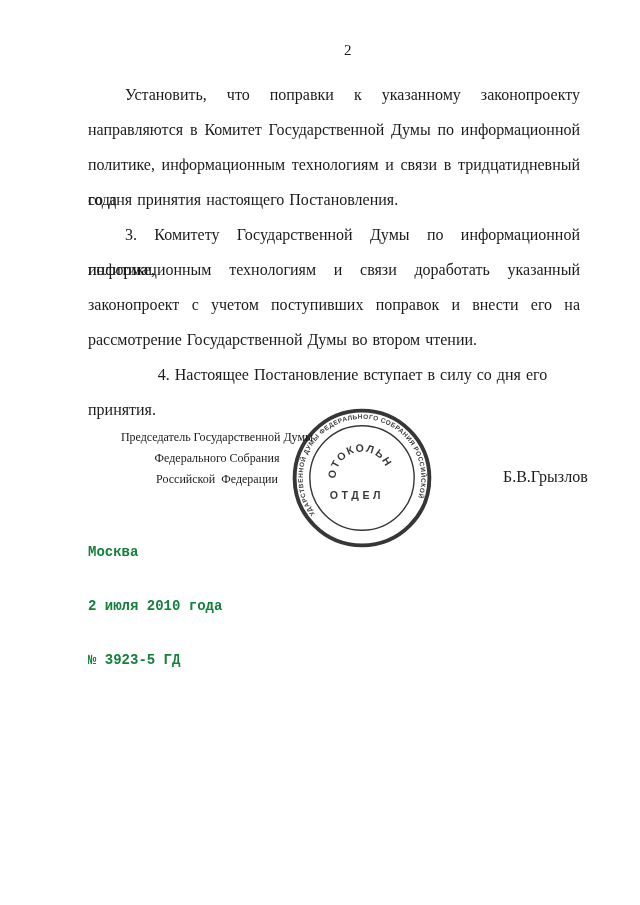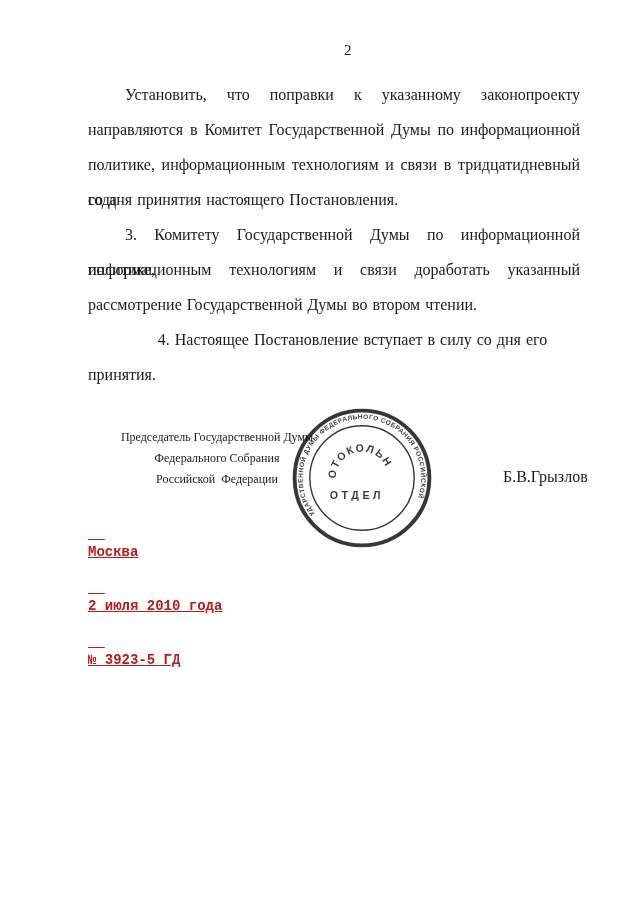--- a/index.html
+++ b/index.html
@@ -32,21 +32,21 @@
   }
   .sig-line { white-space:pre; }
   .signer-name {
     position:absolute; left:487px; top:468px;
     font-size:16px; white-space:pre;margin-left:16px;
   }
   .footer-block {
     position:absolute; left:88px; top:507px;
     font-family:"Liberation Mono", "DejaVu Sans Mono", monospace;
     font-size:14px; font-weight:bold; line-height:18px;
-    white-space:pre; letter-spacing:0px; color:#b91c1c;text-decoration:underline;
+    white-space:pre; letter-spacing:0px; color:#15803d;
   }
   .stamp {
     position:absolute; left:286px; top:402px;
     opacity:0.85;
   }
   .stamp text {
     font-family:"Liberation Sans", sans-serif;
     font-weight:bold;
     fill:#151515;
   }
@@ -60,20 +60,21 @@
 <div class="page-number">2</div>
 
 <div class="body-text">
   <div class="line just indent">Установить, что поправки к указанному законопроекту</div>
   <div class="line just">направляются в Комитет Государственной Думы по информационной</div>
   <div class="line just">политике, информационным технологиям и связи в тридцатидневный года</div>
   <div class="line left">со дня принятия настоящего Постановления.</div>
 
   <div class="line just indent">3. Комитету Государственной Думы по информационной политике,</div>
   <div class="line just">информационным технологиям и связи доработать указанный</div>
+  <div class="line just">законопроект с учетом поступивших поправок и внести его на</div>
   <div class="line left">рассмотрение Государственной Думы во втором чтении.</div>
 
   <div class="line left indent">4. Настоящее Постановление вступает в силу со дня его принятия.</div>
 </div>
 
 <div class="sig-block">
   <div class="sig-line">Председатель Государственной Думы</div>
   <div class="sig-line">Федерального Собрания</div>
   <div class="sig-line">Российской  Федерации</div>
 </div>

